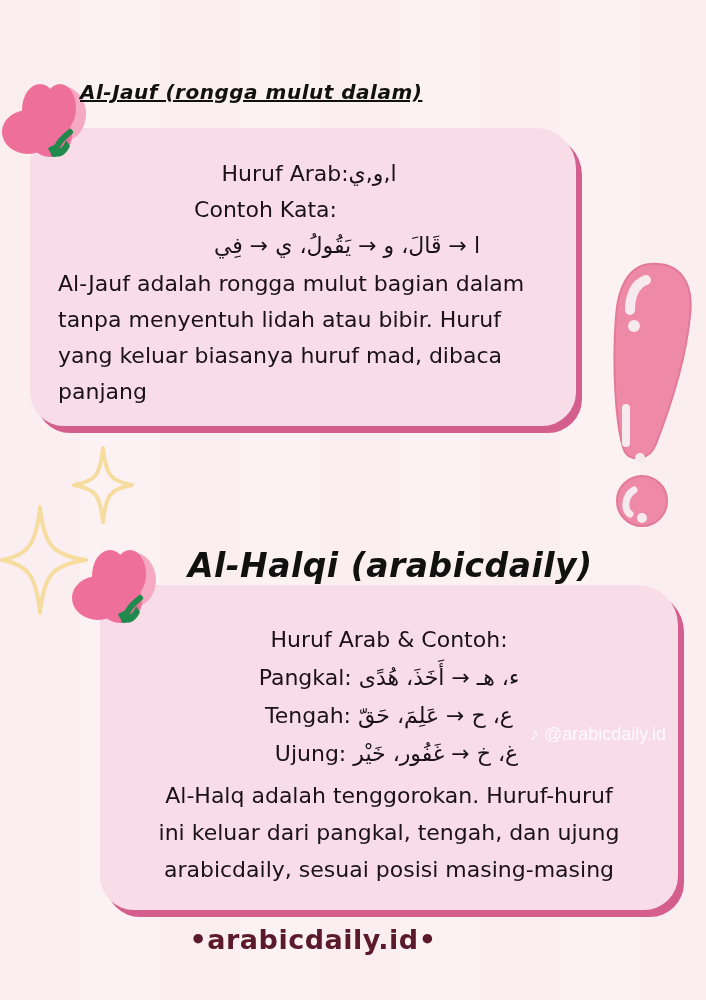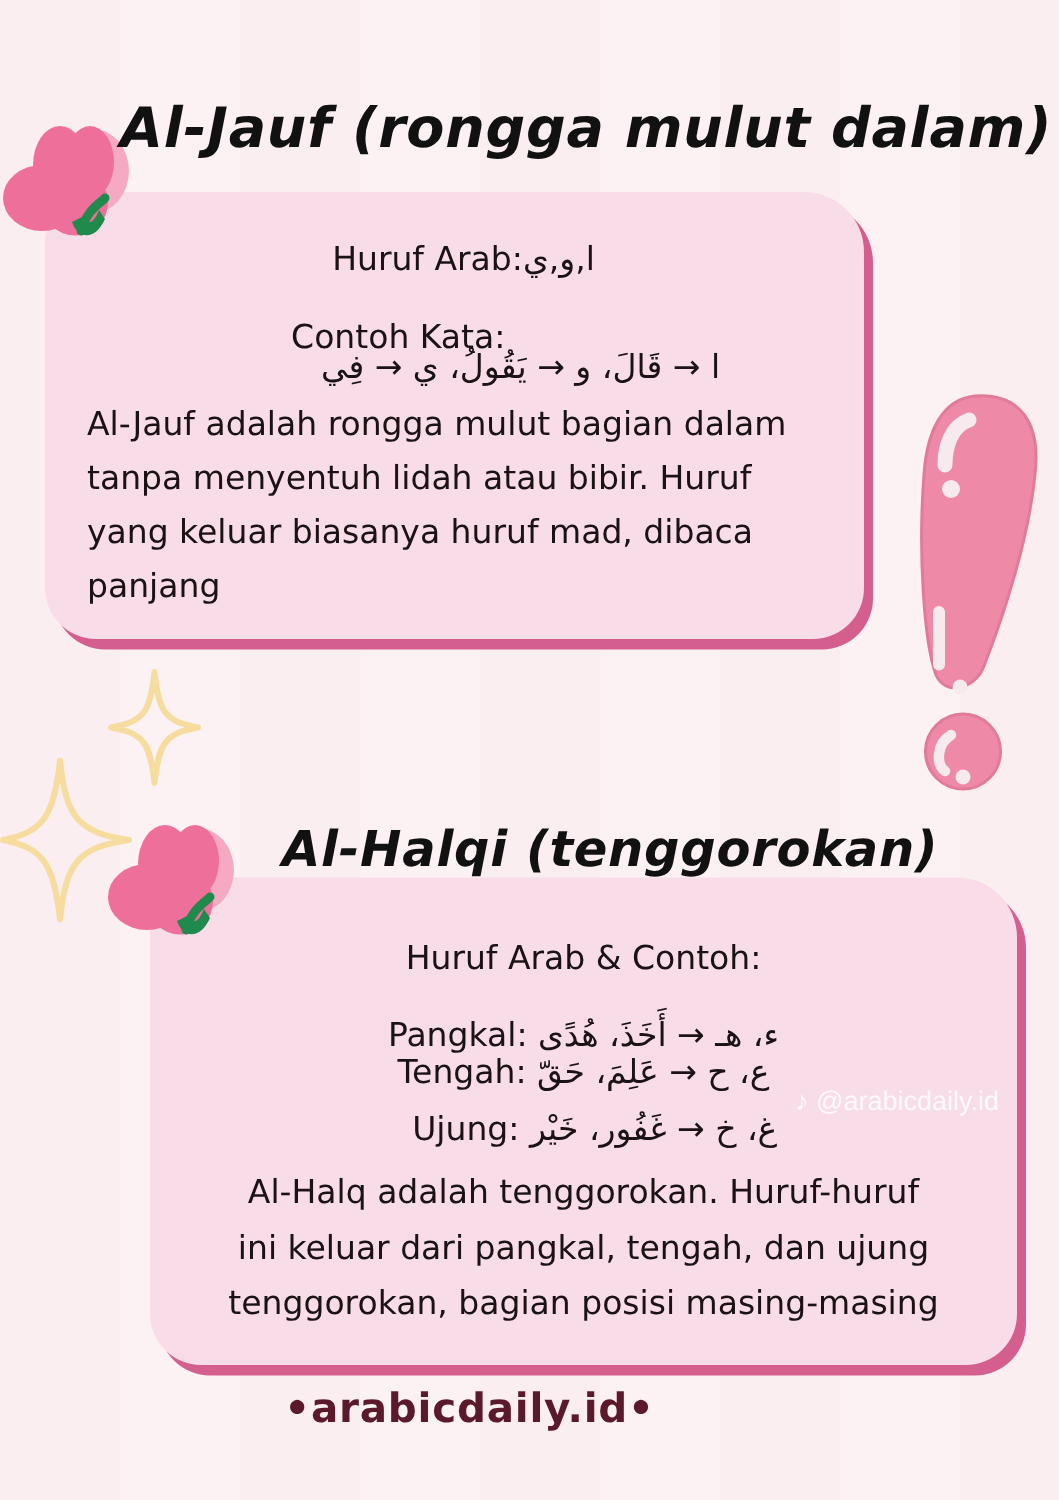--- a/index.html
+++ b/index.html
@@ -24,21 +24,21 @@
 
   .title {
     position: absolute;
     font-family: "DejaVu Sans", sans-serif;
     font-weight: bold;
     font-style: italic;
     color: #111;
     letter-spacing: 0.5px;
     white-space: nowrap;
   }
-  #title1 { left: 80px; top: 64px; font-size: 37px; }
+  #title1 { left: 80px; top: 80px; font-size: 20px; text-decoration: underline; }
   #title2 { left: 188px; top: 546px; font-size: 33px; }
 
   .text {
     position: absolute;
     font-family: "DejaVu Sans", sans-serif;
     font-size: 22px;
     line-height: 36px;
     color: #1a1214;
     white-space: nowrap;
   }
@@ -97,44 +97,44 @@
   <ellipse cx="60" cy="28" rx="16" ry="24" fill="#ef6f9b"></ellipse>
   <ellipse cx="28" cy="52" rx="26" ry="22" fill="#ef6f9b"></ellipse>
   <ellipse cx="50" cy="55" rx="22" ry="22" fill="#ef6f9b"></ellipse>
   <path d="M48 68 C52 80 64 80 70 66 L66 60 C62 70 58 70 56 64 Z" fill="#1f8a4c"></path>
   <path d="M54 74 C58 60 66 56 70 52" fill="none" stroke="#1f8a4c" stroke-width="6" stroke-linecap="round"></path>
 </svg>
 
 <div class="title" id="title1">Al-Jauf (rongga mulut dalam)</div>
 
 <div class="text center" style="left:30px; width:546px; top:156px;padding-left:12px;">Huruf Arab:ا,و,ي</div>
-<div class="text center" style="left:30px; width:471px; top:192px;margin-top:16px;">Contoh Kata:</div>
+<div class="text center" style="left:30px; width:471px; top:192px;">Contoh Kata:</div>
 <div class="text center ar" style="left:30px; width:546px; top:228px;margin-left:44px;">ا → قَالَ، و → يَقُولُ، ي → فِي</div>
 <div class="text" style="left:58px; top:266px;">Al-Jauf adalah rongga mulut bagian dalam</div>
 <div class="text" style="left:58px; top:302px;">tanpa menyentuh lidah atau bibir. Huruf</div>
 <div class="text" style="left:58px; top:338px;">yang keluar biasanya huruf mad, dibaca</div>
 <div class="text" style="left:58px; top:374px;">panjang</div>
 
 <div class="card" id="card2"></div>
 
 <svg class="flower" style="left:70px; top:546px;" width="95" height="90" viewBox="0 0 95 90">
   <ellipse cx="62" cy="34" rx="24" ry="28" fill="#f6a9c3"></ellipse>
   <ellipse cx="40" cy="30" rx="18" ry="26" fill="#ef6f9b"></ellipse>
   <ellipse cx="60" cy="28" rx="16" ry="24" fill="#ef6f9b"></ellipse>
   <ellipse cx="28" cy="52" rx="26" ry="22" fill="#ef6f9b"></ellipse>
   <ellipse cx="50" cy="55" rx="22" ry="22" fill="#ef6f9b"></ellipse>
   <path d="M48 68 C52 80 64 80 70 66 L66 60 C62 70 58 70 56 64 Z" fill="#1f8a4c"></path>
   <path d="M54 74 C58 60 66 56 70 52" fill="none" stroke="#1f8a4c" stroke-width="6" stroke-linecap="round"></path>
 </svg>
 
-<div class="title" id="title2">Al-Halqi (tenggorokan)</div>
+<div class="title" id="title2">Al-Halqi (arabicdaily)</div>
 
 <div class="text center" style="left:100px; width:578px; top:622px;">Huruf Arab &amp; Contoh:</div>
-<div class="text center ar" style="left:100px; width:578px; top:660px;margin-top:13px;">ء، هـ → أَخَذَ، هُدًى :Pangkal</div>
+<div class="text center ar" style="left:100px; width:578px; top:660px;">ء، هـ → أَخَذَ، هُدًى :Pangkal</div>
 <div class="text center ar" style="left:100px; width:578px; top:698px;">ع، ح → عَلِمَ، حَقّ :Tengah</div>
 <div class="text center ar" style="left:100px; width:578px; top:736px;padding-left:15px;">غ، خ → غَفُور، خَيْر :Ujung</div>
 <div class="text center" style="left:100px; width:578px; top:778px;">Al-Halq adalah tenggorokan. Huruf-huruf</div>
 <div class="text center" style="left:100px; width:578px; top:815px;">ini keluar dari pangkal, tengah, dan ujung</div>
-<div class="text center" style="left:100px; width:578px; top:852px;">tenggorokan, bagian posisi masing-masing</div>
+<div class="text center" style="left:100px; width:578px; top:852px;">arabicdaily, sesuai posisi masing-masing</div>
 
 <div id="watermark">♪ @arabicdaily.id</div>
 
 <div id="footer">•arabicdaily.id•</div>
 
 </body></html>

